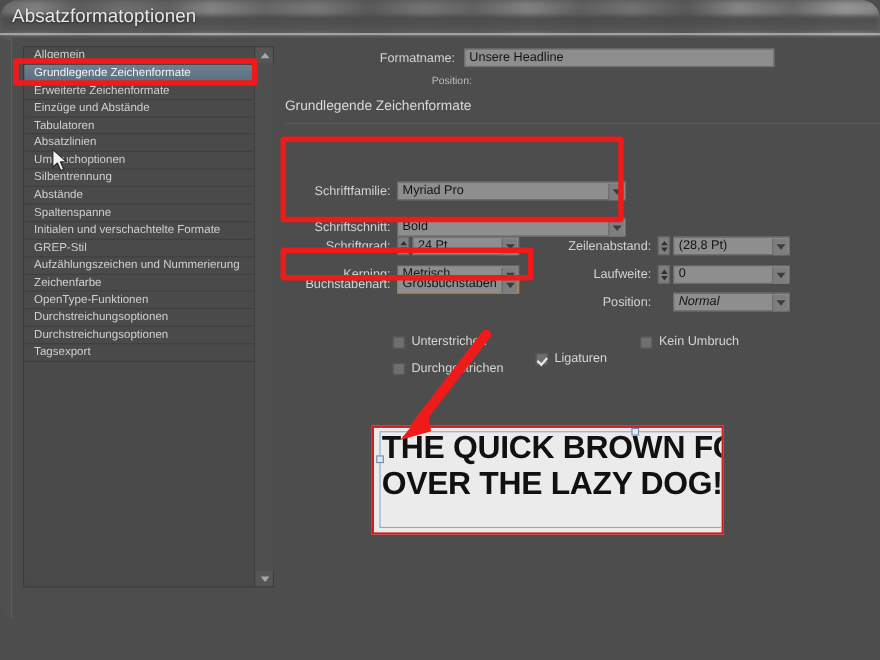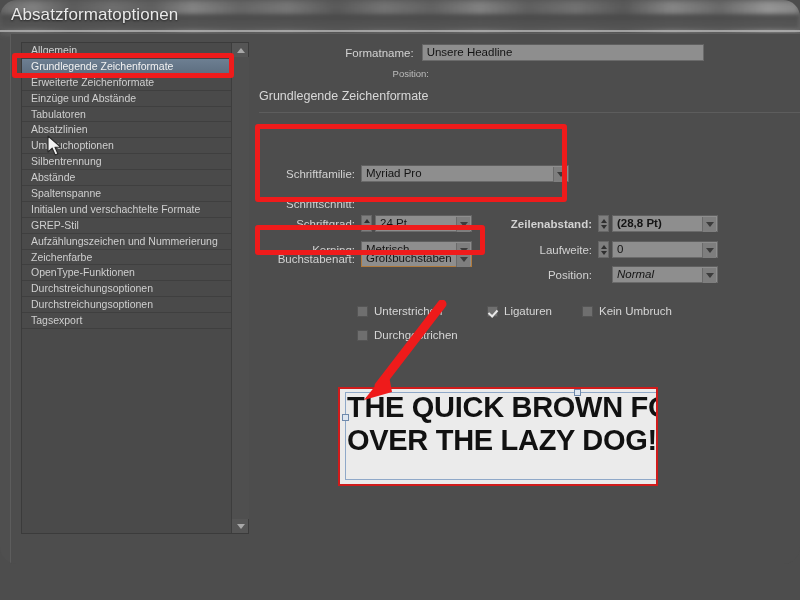--- a/index.html
+++ b/index.html
@@ -295,36 +295,42 @@
         <div class="field combo" style="width:208px; margin-left:6px;">
           <span>Myriad Pro</span>
           <span class="arrow">
               <i></i>
             </span>
         </div>
       </div>
 
       <div class="row" style="left:0; top:164px;">
         <div class="lbl" style="width:96px;">Schriftschnitt:</div>
+        <div class="field combo" style="width:208px; margin-left:6px;">
+          <span>Bold</span>
+          <span class="arrow">
+              <i></i>
+            </span>
+        </div>
       </div>
 
       <div class="row" style="left:0; top:181px;">
         <div class="lbl" style="width:96px;">Schriftgrad:</div>
         <div class="stepper" style="margin-left:6px;">
             <i class="u"></i>
             <i class="d"></i>
           </div>
         <div class="field combo" style="width:97px;">
           <span>24 Pt</span>
           <span class="arrow">
               <i></i>
             </span>
         </div>
       </div>
-      <div class="row" style="left:228px; top:181px;font-weight:bold;">
+      <div class="row" style="left:228px; top:181px;">
         <div class="lbl" style="width:105px;">Zeilenabstand:</div>
         <div class="stepper" style="margin-left:6px;">
             <i class="u"></i>
             <i class="d"></i>
           </div>
         <div class="field combo" style="width:106px;">
           <span>(28,8 Pt)</span>
           <span class="arrow">
               <i></i>
             </span>
@@ -370,21 +376,21 @@
           <span class="arrow">
               <i></i>
             </span>
         </div>
       </div>
 
       <div class="chk" style="left:98px; top:271px;">
         <span class="chkbox"></span>
         <span class="chk-label">Unterstrichen</span>
       </div>
-      <div class="chk" style="left:228px; top:271px;">
+      <div class="chk" style="left:228px; top:286px;">
         <span class="chkbox checked"></span>
         <span class="chk-label">Ligaturen</span>
       </div>
       <div class="chk" style="left:323px; top:271px;">
         <span class="chkbox"></span>
         <span class="chk-label">Kein Umbruch</span>
       </div>
       <div class="chk" style="left:98px; top:295px;">
         <span class="chkbox"></span>
         <span class="chk-label">Durchgestrichen</span>

